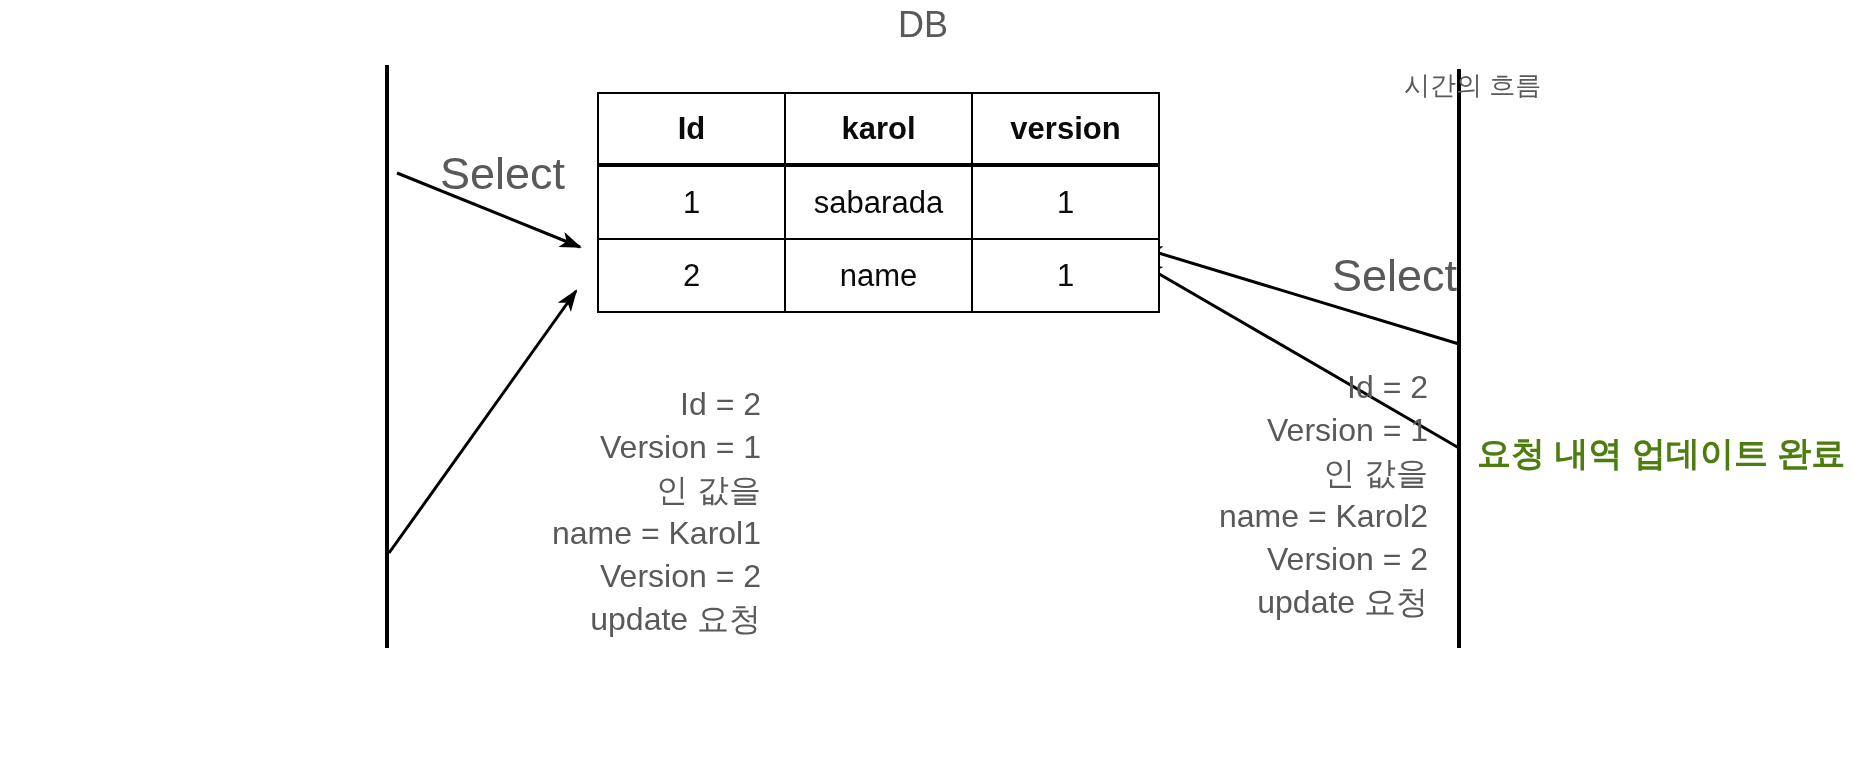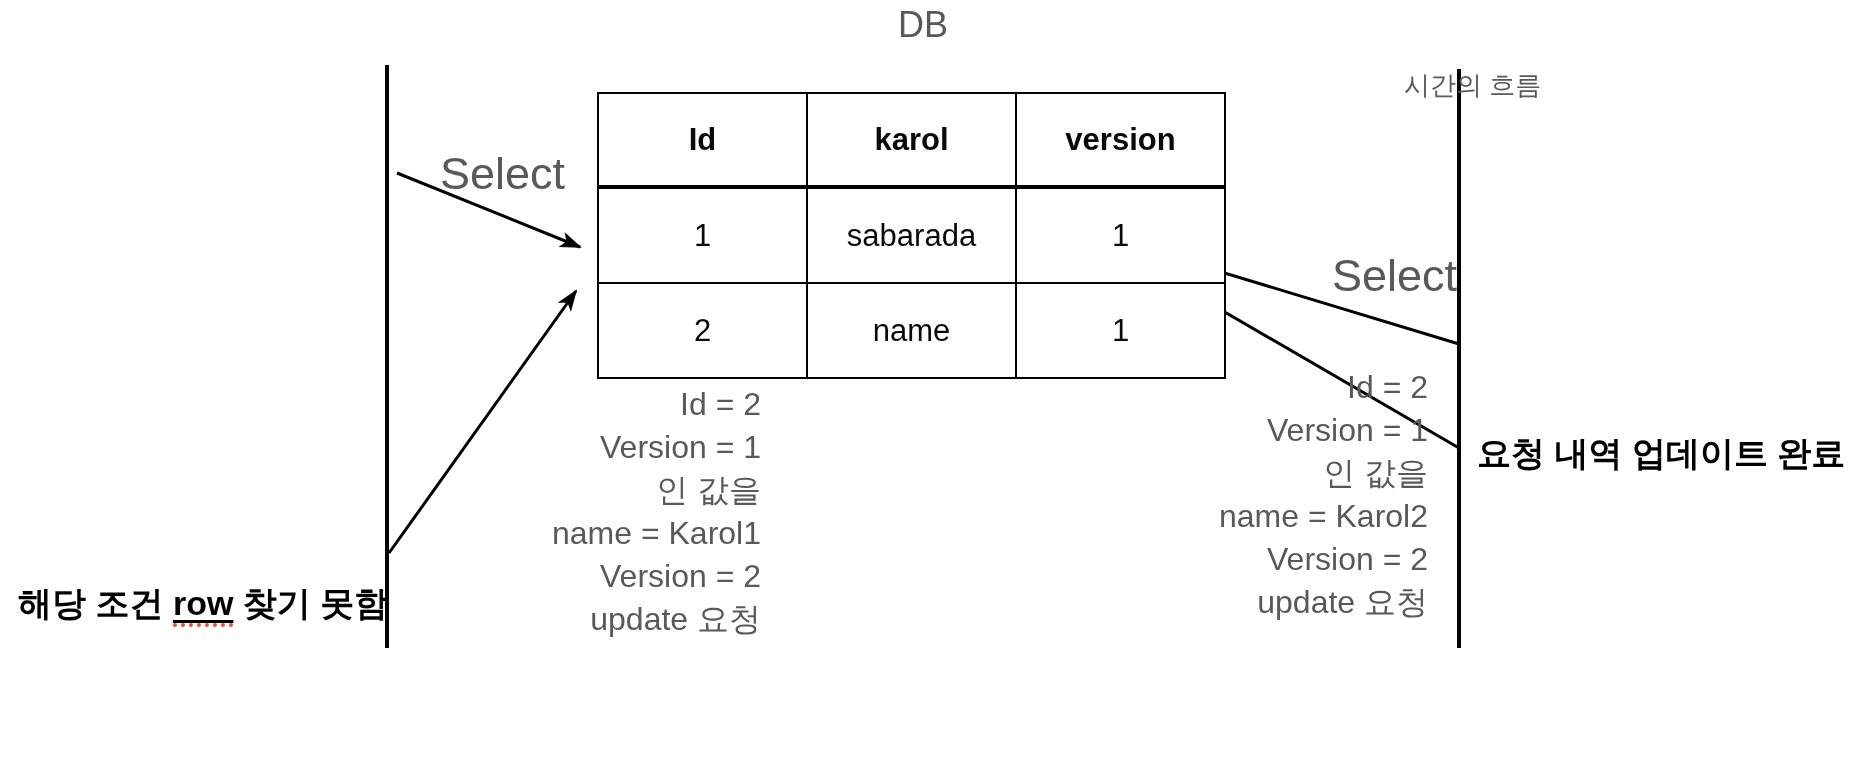--- a/index.html
+++ b/index.html
@@ -9,34 +9,34 @@
   }
   .abs { position:absolute; }
   .gray { color:#595959; }
   .db-title { left:848px; top:4px; width:150px; text-align:center; font-size:36px; }
   .timeline-label { left:1404px; top:68px; font-size:26px; }
 
   
   .db-table { left:597px; top:92px; border-collapse:collapse; table-layout:fixed; background:#fff; }
   .db-table th, .db-table td {
     width:175px; text-align:center; vertical-align:middle;
-    border:2px solid #000; font-size:31px; color:#0a0a0a; padding:16px;
+    border:2px solid #000; font-size:31px; color:#0a0a0a; padding:5px;
   }
   .db-table th { height:59px; font-weight:bold; border-bottom:4px solid #000; }
   .db-table td { height:61px; font-weight:normal; }
 
   .select-label { font-size:45px; }
   .select-left  { left:440px;  top:148px; }
   .select-right { left:1332px; top:250px; }
 
   .request-block { width:330px; text-align:right; font-size:32px; line-height:43px; }
   .request-left  { left:431px;  top:383px; }
   .request-right { left:1098px; top:366px; }
 
-  .note { font-weight:bold; color:#000000; font-size:34px; white-space:nowrap; }
+  .note { font-weight:bold; color:#4d7c0f; font-size:34px; white-space:nowrap; }
   .note-left  { left:18px;   top:581px; }
   .note-right { left:1477px; top:431px; }
   .row-mark {
     text-decoration:underline; text-underline-offset:5px;
     border-bottom:4px dotted #f04a33; padding-bottom:1px;
   }
 
   .arrow-layer { left:0; top:0; width:1854px; height:768px; pointer-events:none; }
 </style>
 </head>
@@ -98,18 +98,15 @@
 
   <div class="abs request-block request-right gray">
     <div>Id = 2</div>
     <div>Version = 1</div>
     <div>인 값을</div>
     <div>name = Karol2</div>
     <div>Version = 2</div>
     <div>update 요청</div>
   </div>
 
-  <div class="abs note note-left">
-    <span>해당 조건 </span><span class="row-mark">row</span><span> 찾기 못함</span>
-  </div>
   <div class="abs note note-right">요청 내역 업데이트 완료</div>
 
 </div>
 
 </body></html>

